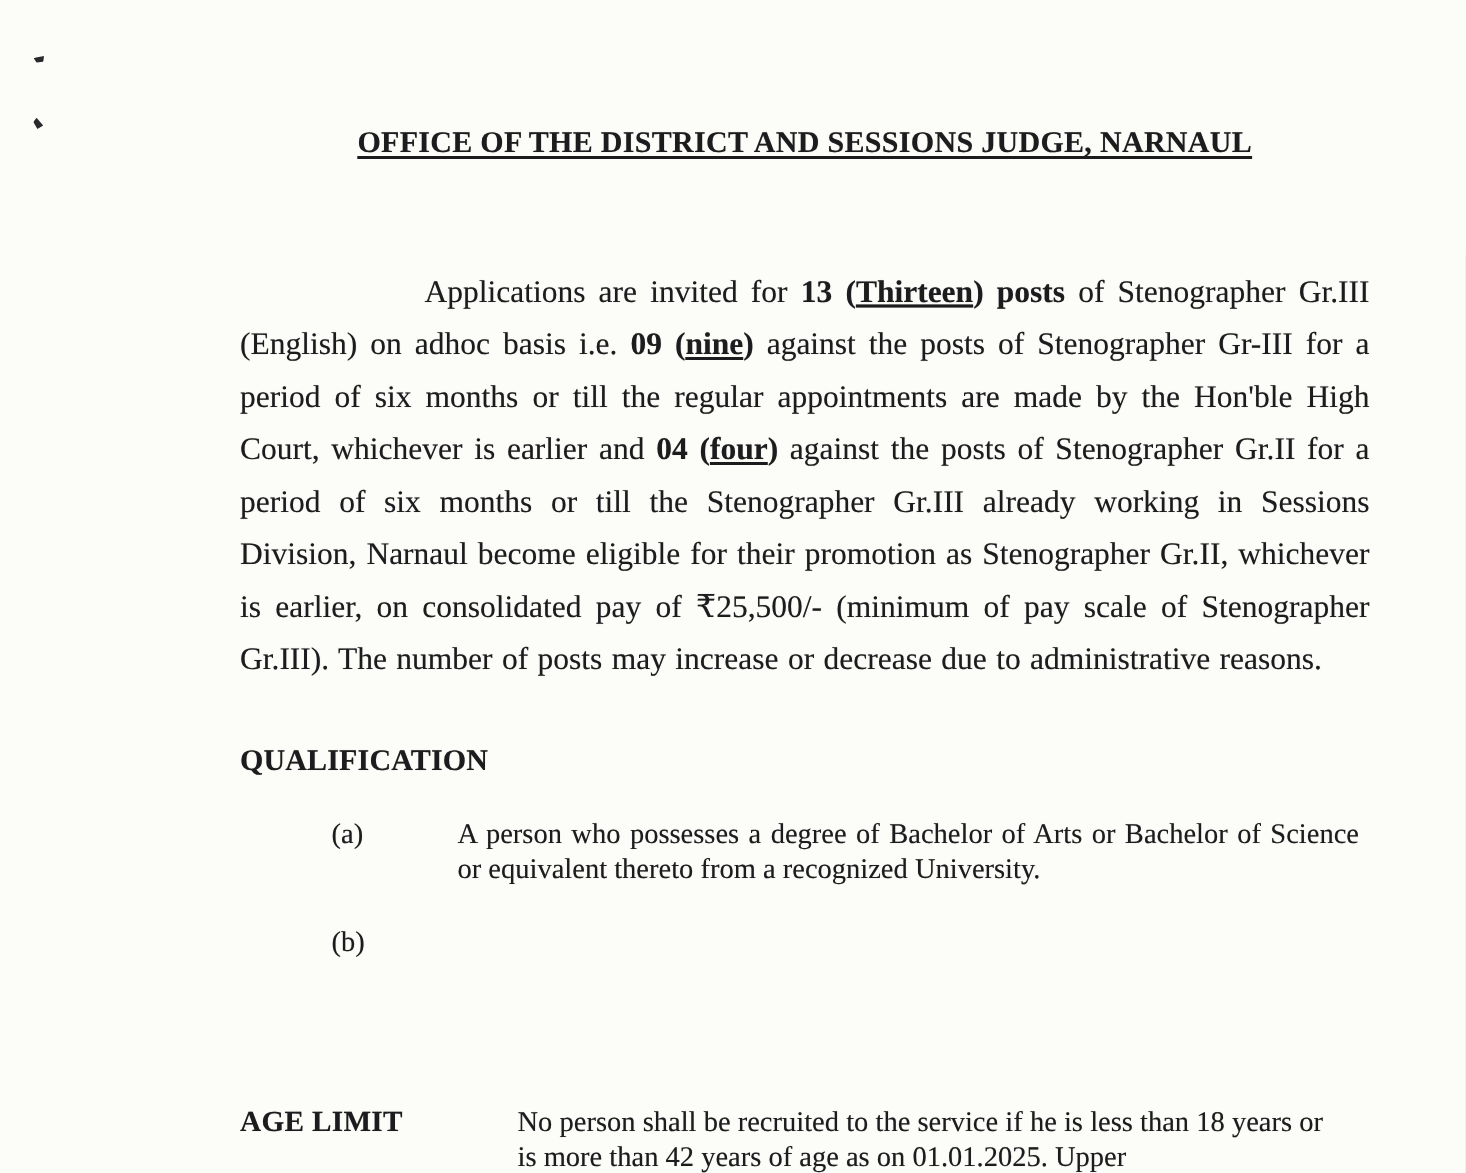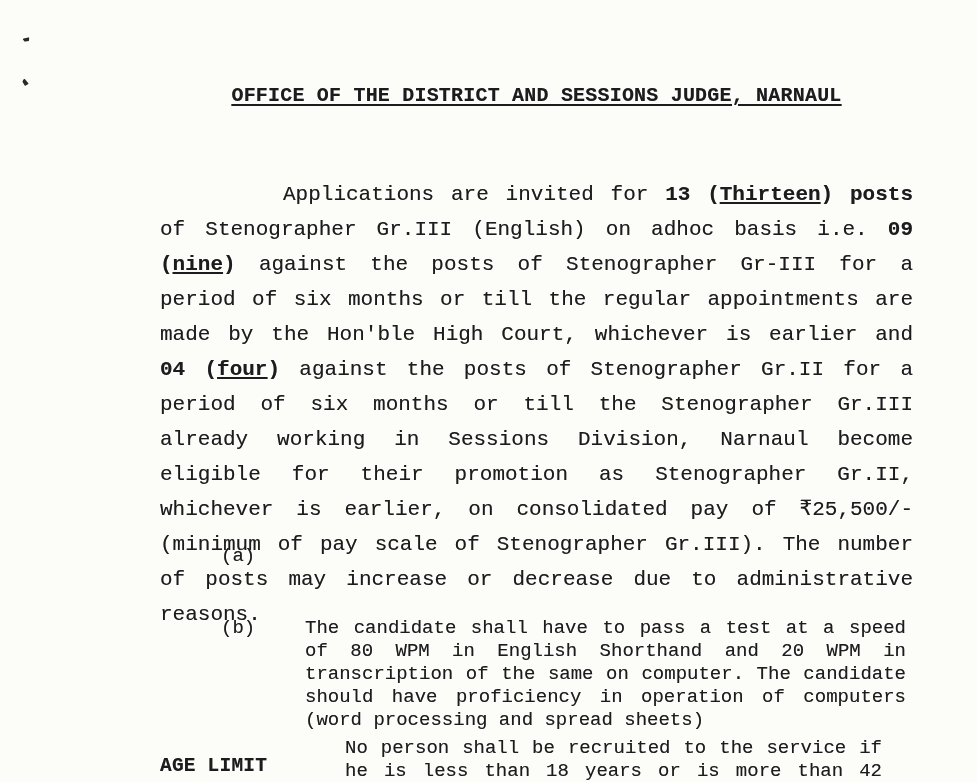--- a/index.html
+++ b/index.html
@@ -7,21 +7,21 @@
     position: relative;
     width: 977px;
     height: 782px;
     margin: 0 auto;
     background: #fcfcf9;
     overflow: hidden;
     font-family: "Liberation Serif", "DejaVu Serif", serif;
     color: #1c1c1e;
     text-shadow: 0 0 0.5px rgba(20,20,20,0.45);
   }
-  .abs { position: absolute; font-family: Liberation Mono, monospace; }
+  .abs { position: absolute; }
   .speck {
     position: absolute;
     background: #2a2a2c;
     border-radius: 1px;
   }
   .speck.s1 { left: 23px; top: 37px; width: 7px; height: 5px; transform: rotate(-25deg); clip-path: polygon(0 0, 100% 35%, 70% 100%, 10% 70%); }
   .speck.s2 { left: 22px; top: 79px; width: 7px; height: 7px; transform: rotate(15deg); clip-path: polygon(20% 0, 100% 55%, 55% 100%, 0 45%); }
   .heading {
     left: 160px; width: 753px;
     text-align: center;
@@ -48,44 +48,45 @@
     font-weight: 700;
     font-size: 20px;
     letter-spacing: 0.1px;
   }
   .list-item { left: 160px; width: 750px; font-size: 19px; line-height: 23px; }
   .item-a { top: 545px; }
   .item-b { top: 617px; }
   .item-label { position: absolute; left: 61px; top: 0; }
   .item-text { margin-left: 145px; width: 601px; text-align: justify; }
   .age-row { left: 160px; top: 737px; width: 750px; font-size: 19px; line-height: 23px; }
-  .age-label { position: absolute; left: 0; top: 0; font-weight: 700; font-size: 19.5px; letter-spacing: 0.2px; margin-top: 18px; }
+  .age-label { position: absolute; left: 0; top: 0; font-weight: 700; font-size: 19.5px; letter-spacing: 0.2px; }
   .age-text { margin-left: 185px; width: 537px; text-align: justify; }
 </style>
 </head>
 <body>
 
 <div class="page">
 
   <div class="speck s1"></div>
   <div class="speck s2"></div>
 
   <div class="abs heading h1">OFFICE OF THE DISTRICT AND SESSIONS JUDGE, NARNAUL</div>
 
 
   <div class="abs intro"><span>Applications are invited for </span><span style="font-weight: 700;">13 (</span><span style="font-weight: 700; text-decoration: underline;">Thirteen</span><span style="font-weight: 700;">) posts</span><span> of Stenographer Gr.III (English) on adhoc basis i.e. </span><span style="font-weight: 700;">09 (</span><span style="font-weight: 700; text-decoration: underline;">nine</span><span style="font-weight: 700;">)</span><span> against the posts of Stenographer Gr-III for a period of six months or till the regular appointments are made by the Hon'ble High Court, whichever is earlier and </span><span style="font-weight: 700;">04 (</span><span style="font-weight: 700; text-decoration: underline;">four</span><span style="font-weight: 700;">)</span><span> against the posts of Stenographer Gr.II for a period of six months or till the Stenographer Gr.III already working in Sessions Division, Narnaul become eligible for their promotion as Stenographer Gr.II, whichever is earlier, on consolidated pay of ₹25,500/- (minimum of pay scale of Stenographer Gr.III).  The number of posts may increase or decrease due to administrative reasons.</span></div>
 
+  <div class="abs section-heading">QUALIFICATION</div>
 
   <div class="abs list-item item-a">
     <span class="item-label">(a)</span>
+    <div class="item-text">A person who possesses a degree of Bachelor of Arts or Bachelor of Science or equivalent thereto from a recognized University.</div>
   </div>
 
   <div class="abs list-item item-b">
     <span class="item-label">(b)</span>
-    <div class="item-text">The candidate shall have to pass a test at a speed of 80 WPM in English Shorthand and 20 WPM in transcription of the same on computer.  The candidate should have proficiency in operation of computers (word processing and spread sheets)</div>
   </div>
 
   <div class="abs age-row">
     <span class="age-label">AGE LIMIT</span>
     <div class="age-text">No person shall be recruited to the service if he is less than 18 years or is more than 42 years of age as on 01.01.2025.  Upper</div>
   </div>
 
 </div>
 
 </body></html>

